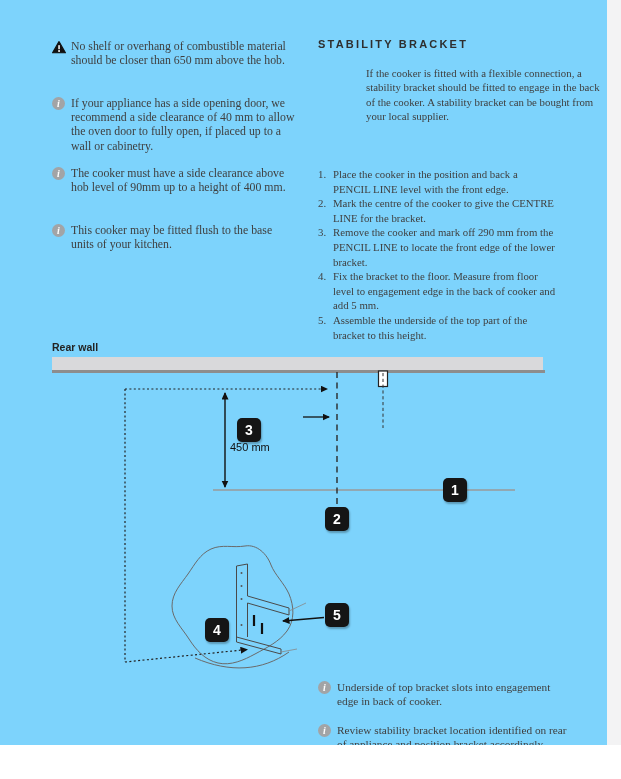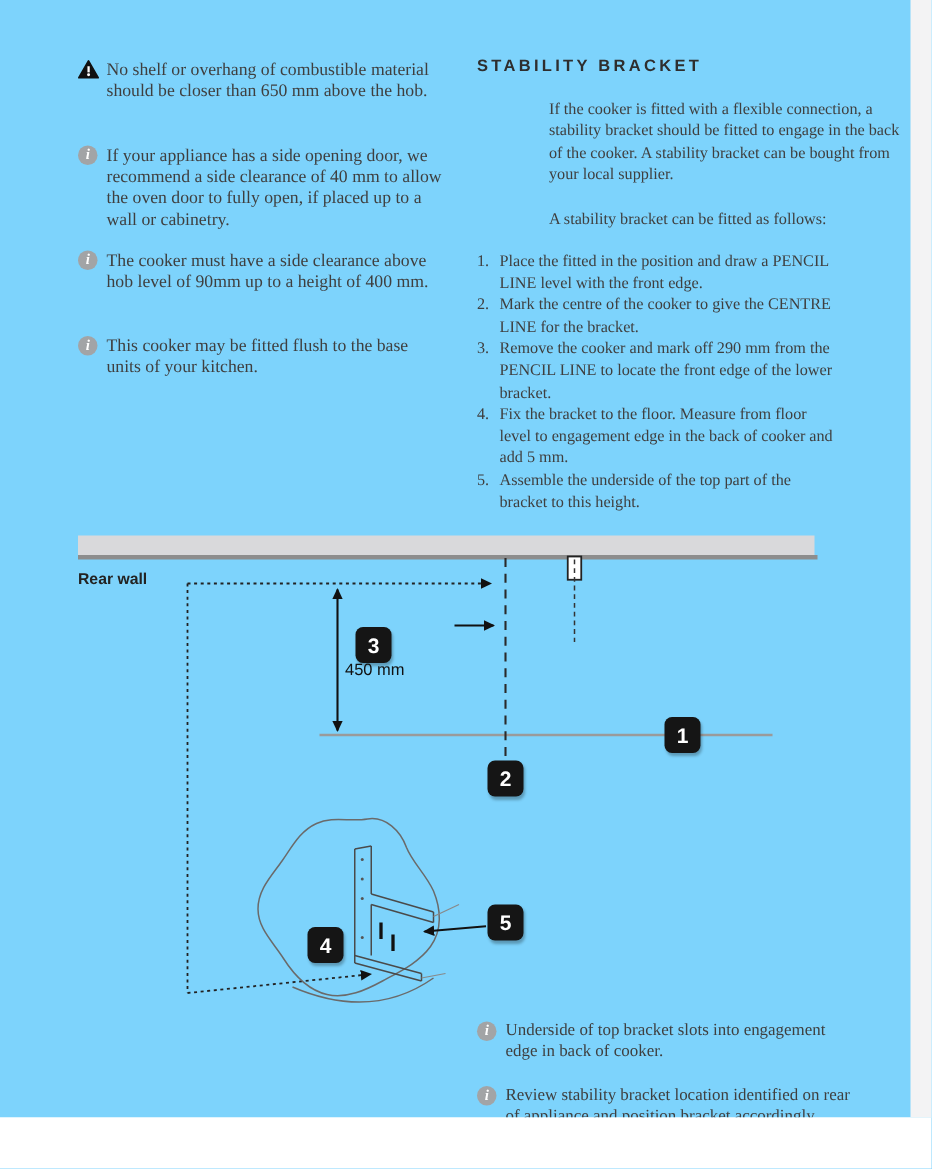--- a/index.html
+++ b/index.html
@@ -22,21 +22,21 @@
   .r-heading{position:absolute;left:318px;top:38px;font-family:"Liberation Sans",sans-serif;
              font-weight:bold;font-size:11px;letter-spacing:2.2px;color:#2e2e2e;}
   .r-par{position:absolute;left:318px;width:238px;font-size:10.8px;line-height:14.4px;color:#3f3f3f;margin-left:48px;}
   .steps{position:absolute;left:318px;top:167px;width:238px;}
   .step{display:flex;}
   .step .n{flex:0 0 12px;margin-right:3px;font-size:10.8px;line-height:14.6px;color:#3f3f3f;}
   .step .t{flex:1;font-size:10.8px;line-height:14.6px;color:#3f3f3f;}
 
   
   .rear-wall-label{position:absolute;left:52px;top:341px;font-family:"Liberation Sans",sans-serif;
-                   font-weight:bold;font-size:10.5px;color:#232323;margin-top:39px;}
+                   font-weight:bold;font-size:10.5px;color:#232323;}
   .diagram-svg{position:absolute;left:0;top:340px;width:621px;height:340px;}
   .badge{position:absolute;width:24px;height:24px;background:#151515;border-radius:5px;
          color:#fff;font-family:"Liberation Sans",sans-serif;font-weight:bold;font-size:14px;
          display:flex;align-items:center;justify-content:center;
          box-shadow:1px 2px 2px rgba(0,0,0,0.28);}
   .dim-label{position:absolute;left:230px;top:441px;font-family:"Liberation Sans",sans-serif;
              font-size:11px;color:#111;}
 </style>
 </head>
 <body>
@@ -71,26 +71,25 @@
 
   <div class="note note-l" style="left:52px;top:223px;">
     <span class="ic">
         <span class="info-dot">i</span>
       </span>
     <span class="txt">This cooker may be fitted flush to the base units of your kitchen.</span>
   </div>
 
   <div class="r-heading">STABILITY BRACKET</div>
   <div class="r-par" style="top:66px;">If the cooker is fitted with a flexible connection, a stability bracket should be fitted to engage in the back of the cooker. A stability bracket can be bought from your local supplier.</div>
-  <div class="r-par" style="top:139px;">A stability bracket can be fitted as follows:</div>
 
   <div class="steps">
     <div class="step">
       <span class="n">1.</span>
-      <span class="t">Place the fitted in the position and draw a PENCIL LINE level with the front edge.</span>
+      <span class="t">Place the cooker in the position and back a PENCIL LINE level with the front edge.</span>
     </div>
     <div class="step">
       <span class="n">2.</span>
       <span class="t">Mark the centre of the cooker to give the CENTRE LINE for the bracket.</span>
     </div>
     <div class="step">
       <span class="n">3.</span>
       <span class="t">Remove the cooker and mark off 290 mm from the PENCIL LINE to locate the front edge of the lower bracket.</span>
     </div>
     <div class="step">

